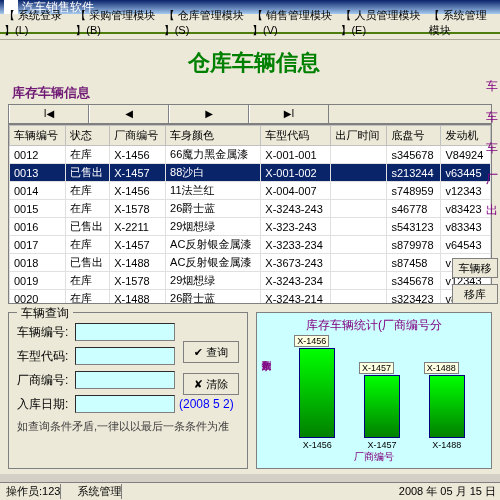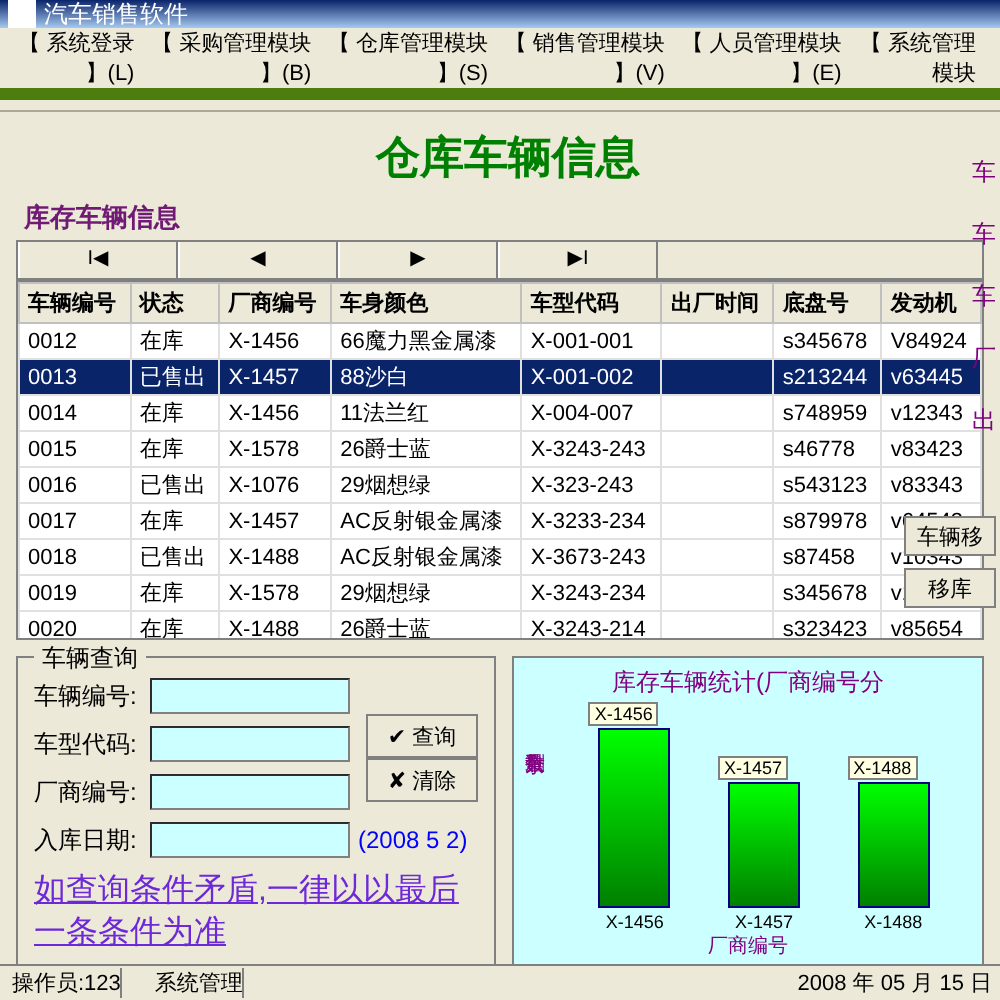--- a/index.html
+++ b/index.html
@@ -1,46 +1,46 @@
 <!DOCTYPE html>
 <html><head>
 <meta charset="utf-8">
 <style>
 * { margin: 0; padding: 0; box-sizing: border-box; font-family: SimSun, "Microsoft YaHei", sans-serif; }
 body { background: #d4d0c8; font-size: 12px; overflow: hidden; }
 .window { width: 500px; height: 500px; background: #d4d0c8; position: relative; }
 .titlebar { height: 14px; background: linear-gradient(to bottom, #0a246a, #a6caf0); color: #fff; display: flex; align-items: center; padding: 0 4px; font-size: 12px; }
 .titlebar .icon { width: 14px; height: 14px; background: #fff; margin-right: 4px; display: inline-block; }
-.menubar { height: 36px; background: #ece9d8; display: flex; align-items: center; padding: 0 4px; font-size: 11px; color: #000; border-bottom: 6px solid #4d7c0f; text-align: right; }
+.menubar { height: 20px; background: #ece9d8; display: flex; align-items: center; padding: 0 4px; font-size: 11px; color: #000; border-bottom: 2px solid #4d7c0f; }
 .menubar span { margin-right: 8px; cursor: pointer; }
 .toolbar { height: 6px; background: #ece9d8; border-bottom: 1px solid #aca899; }
 .content { padding: 8px; background: #ece9d8; height: calc(100% - 66px); }
 .page-title { color: #008000; font-size: 22px; font-weight: bold; margin-bottom: 6px; padding-left: 8px; text-align: center; }
 .section-title { color: #701a75; font-size: 13px; font-weight: bold; margin-bottom: 2px; padding-left: 4px; }
 .nav-bar { background: #ece9d8; height: 20px; display: flex; align-items: center; border: 1px solid #808080; margin-bottom: 0; }
 .nav-bar .nav-btn { width: 80px; height: 18px; border-left: 1px solid #fff; border-right: 1px solid #808080; text-align: center; font-size: 10px; line-height: 18px; cursor: pointer; }
 .table-wrap { border: 1px solid #808080; background: #fff; height: 180px; overflow: auto; }
 table { border-collapse: collapse; width: 100%; font-size: 11px; }
-th { background: #ece9d8; border: 1px solid #c0c0c0; padding: 2px 4px; text-align: left; white-space: nowrap; font-weight: bold; }
+th { background: #ece9d8; border: 1px solid #c0c0c0; padding: 2px 4px; text-align: left; white-space: nowrap; font-weight: normal; }
 td { border: 1px solid #e0e0e0; padding: 1px 4px; white-space: nowrap; background: #fff; }
 tr.selected td { background: #0a246a; color: #fff; }
 .side-labels { position: absolute; right: 0; top: 78px; width: 14px; color: #800080; font-size: 12px; }
 .side-labels div { margin-bottom: 14px; }
 .buttons-right { position: absolute; right: 2px; top: 258px; }
 .buttons-right button { display: block; width: 46px; height: 20px; margin-bottom: 6px; font-size: 11px; background: #ece9d8; border: 1px solid #808080; cursor: pointer; }
 .lower { display: flex; gap: 8px; margin-top: 8px; }
 .query-box { border: 1px solid #808080; padding: 10px 8px 6px; width: 240px; position: relative; background: #ece9d8; }
 .query-box .legend { position: absolute; top: -8px; left: 8px; background: #ece9d8; padding: 0 4px; color: #000; }
 .query-row { display: flex; align-items: center; margin-bottom: 6px; }
 .query-row label { width: 58px; color: #000; }
 .query-row input { width: 100px; height: 18px; border: 1px inset #808080; background: #ccffff; font-size: 11px; padding: 0 2px; }
 .query-row .date { color: #0000ff; margin-left: 4px; }
 .query-btns { position: absolute; right: 8px; top: 28px; }
-.query-btns button { display: block; width: 56px; height: 22px; margin-bottom: 0; font-size: 11px; background: #ece9d8; border: 1px solid #808080; cursor: pointer; }
-.query-note { color: #6d28d9; font-size: 16px; margin-top: 4px; text-decoration: underline; }
+.query-btns button { display: block; width: 56px; height: 22px; margin-bottom: 10px; font-size: 11px; background: #ece9d8; border: 1px solid #808080; cursor: pointer; }
+.query-note { color: #404040; font-size: 11px; margin-top: 4px; }
 .chart-box { border: 1px solid #808080; background: #ccffff; flex: 1; position: relative; padding: 4px; }
 .chart-title { text-align: center; color: #800080; font-size: 12px; }
 .chart-area { display: flex; align-items: flex-end; justify-content: space-around; height: 104px; padding: 0 8px 0 24px; position: relative; }
 .chart-ylabel { position: absolute; left: 2px; top: 40px; writing-mode: vertical-rl; color: #800080; font-size: 10px; }
 .chart-bar { width: 36px; border: 1px solid #000080; background: linear-gradient(to bottom, #00ff00, #008000); position: relative; }
 .chart-bar-label { position: absolute; top: -14px; left: -6px; font-size: 9px; color: #000; border: 1px solid #808080; background: #ffffe1; padding: 0 2px; white-space: nowrap; }
 .chart-xlabels { display: flex; justify-content: space-around; font-size: 9px; padding: 2px 8px 0 24px; }
 .chart-xlabel-main { text-align: center; color: #800080; font-size: 10px; }
 .statusbar { position: absolute; bottom: 0; left: 0; right: 0; height: 18px; background: #ece9d8; border-top: 1px solid #808080; display: flex; align-items: center; padding: 0 6px; font-size: 11px; }
 .statusbar .seg { margin-right: 16px; border-right: 1px solid #808080; }
@@ -124,21 +124,21 @@
               <td>X-1578</td>
               <td>26爵士蓝</td>
               <td>X-3243-243</td>
               <td></td>
               <td>s46778</td>
               <td>v83423</td>
             </tr>
             <tr>
               <td>0016</td>
               <td>已售出</td>
-              <td>X-1076</td>
+              <td>X-2211</td>
               <td>29烟想绿</td>
               <td>X-323-243</td>
               <td></td>
               <td>s543123</td>
               <td>v83343</td>
             </tr>
             <tr>
               <td>0017</td>
               <td>在库</td>
               <td>X-1457</td>

